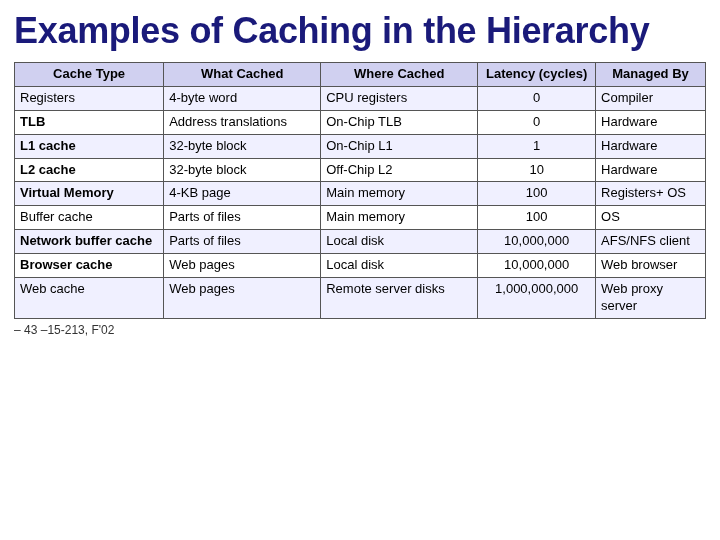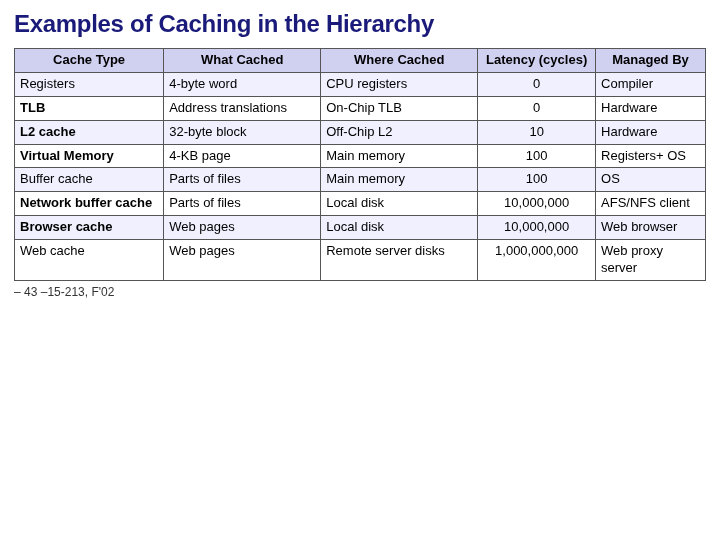--- a/index.html
+++ b/index.html
@@ -12,21 +12,21 @@
       position: relative;
     }
     .page {
       width: 720px;
       height: 540px;
       padding: 10px 14px 6px 14px;
       display: flex;
       flex-direction: column;
     }
     .title {
-      font-size: 24px;
+      font-size: 36px;
       font-weight: bold;
       color: #1a1a7a;
       margin-bottom: 10px;
       letter-spacing: -0.3px;
     }
     table {
       width: 100%;
       border-collapse: collapse;
       font-size: 13px;
     }
@@ -98,20 +98,27 @@
           <td class="col-managed">Compiler</td>
         </tr>
         <tr>
           <td class="col-cache-type"><strong>TLB</strong></td>
           <td class="col-what">Address translations</td>
           <td class="col-where">On-Chip TLB</td>
           <td class="col-latency num">0</td>
           <td class="col-managed">Hardware</td>
         </tr>
         <tr>
+          <td class="col-cache-type"><strong>L1 cache</strong></td>
+          <td class="col-what">32-byte block</td>
+          <td class="col-where">On-Chip L1</td>
+          <td class="col-latency num">1</td>
+          <td class="col-managed">Hardware</td>
+        </tr>
+        <tr>
           <td class="col-cache-type"><strong>L2 cache</strong></td>
           <td class="col-what">32-byte block</td>
           <td class="col-where">Off-Chip L2</td>
           <td class="col-latency num">10</td>
           <td class="col-managed">Hardware</td>
         </tr>
         <tr>
           <td class="col-cache-type"><strong>Virtual Memory</strong></td>
           <td class="col-what">4-KB page</td>
           <td class="col-where">Main memory</td>

